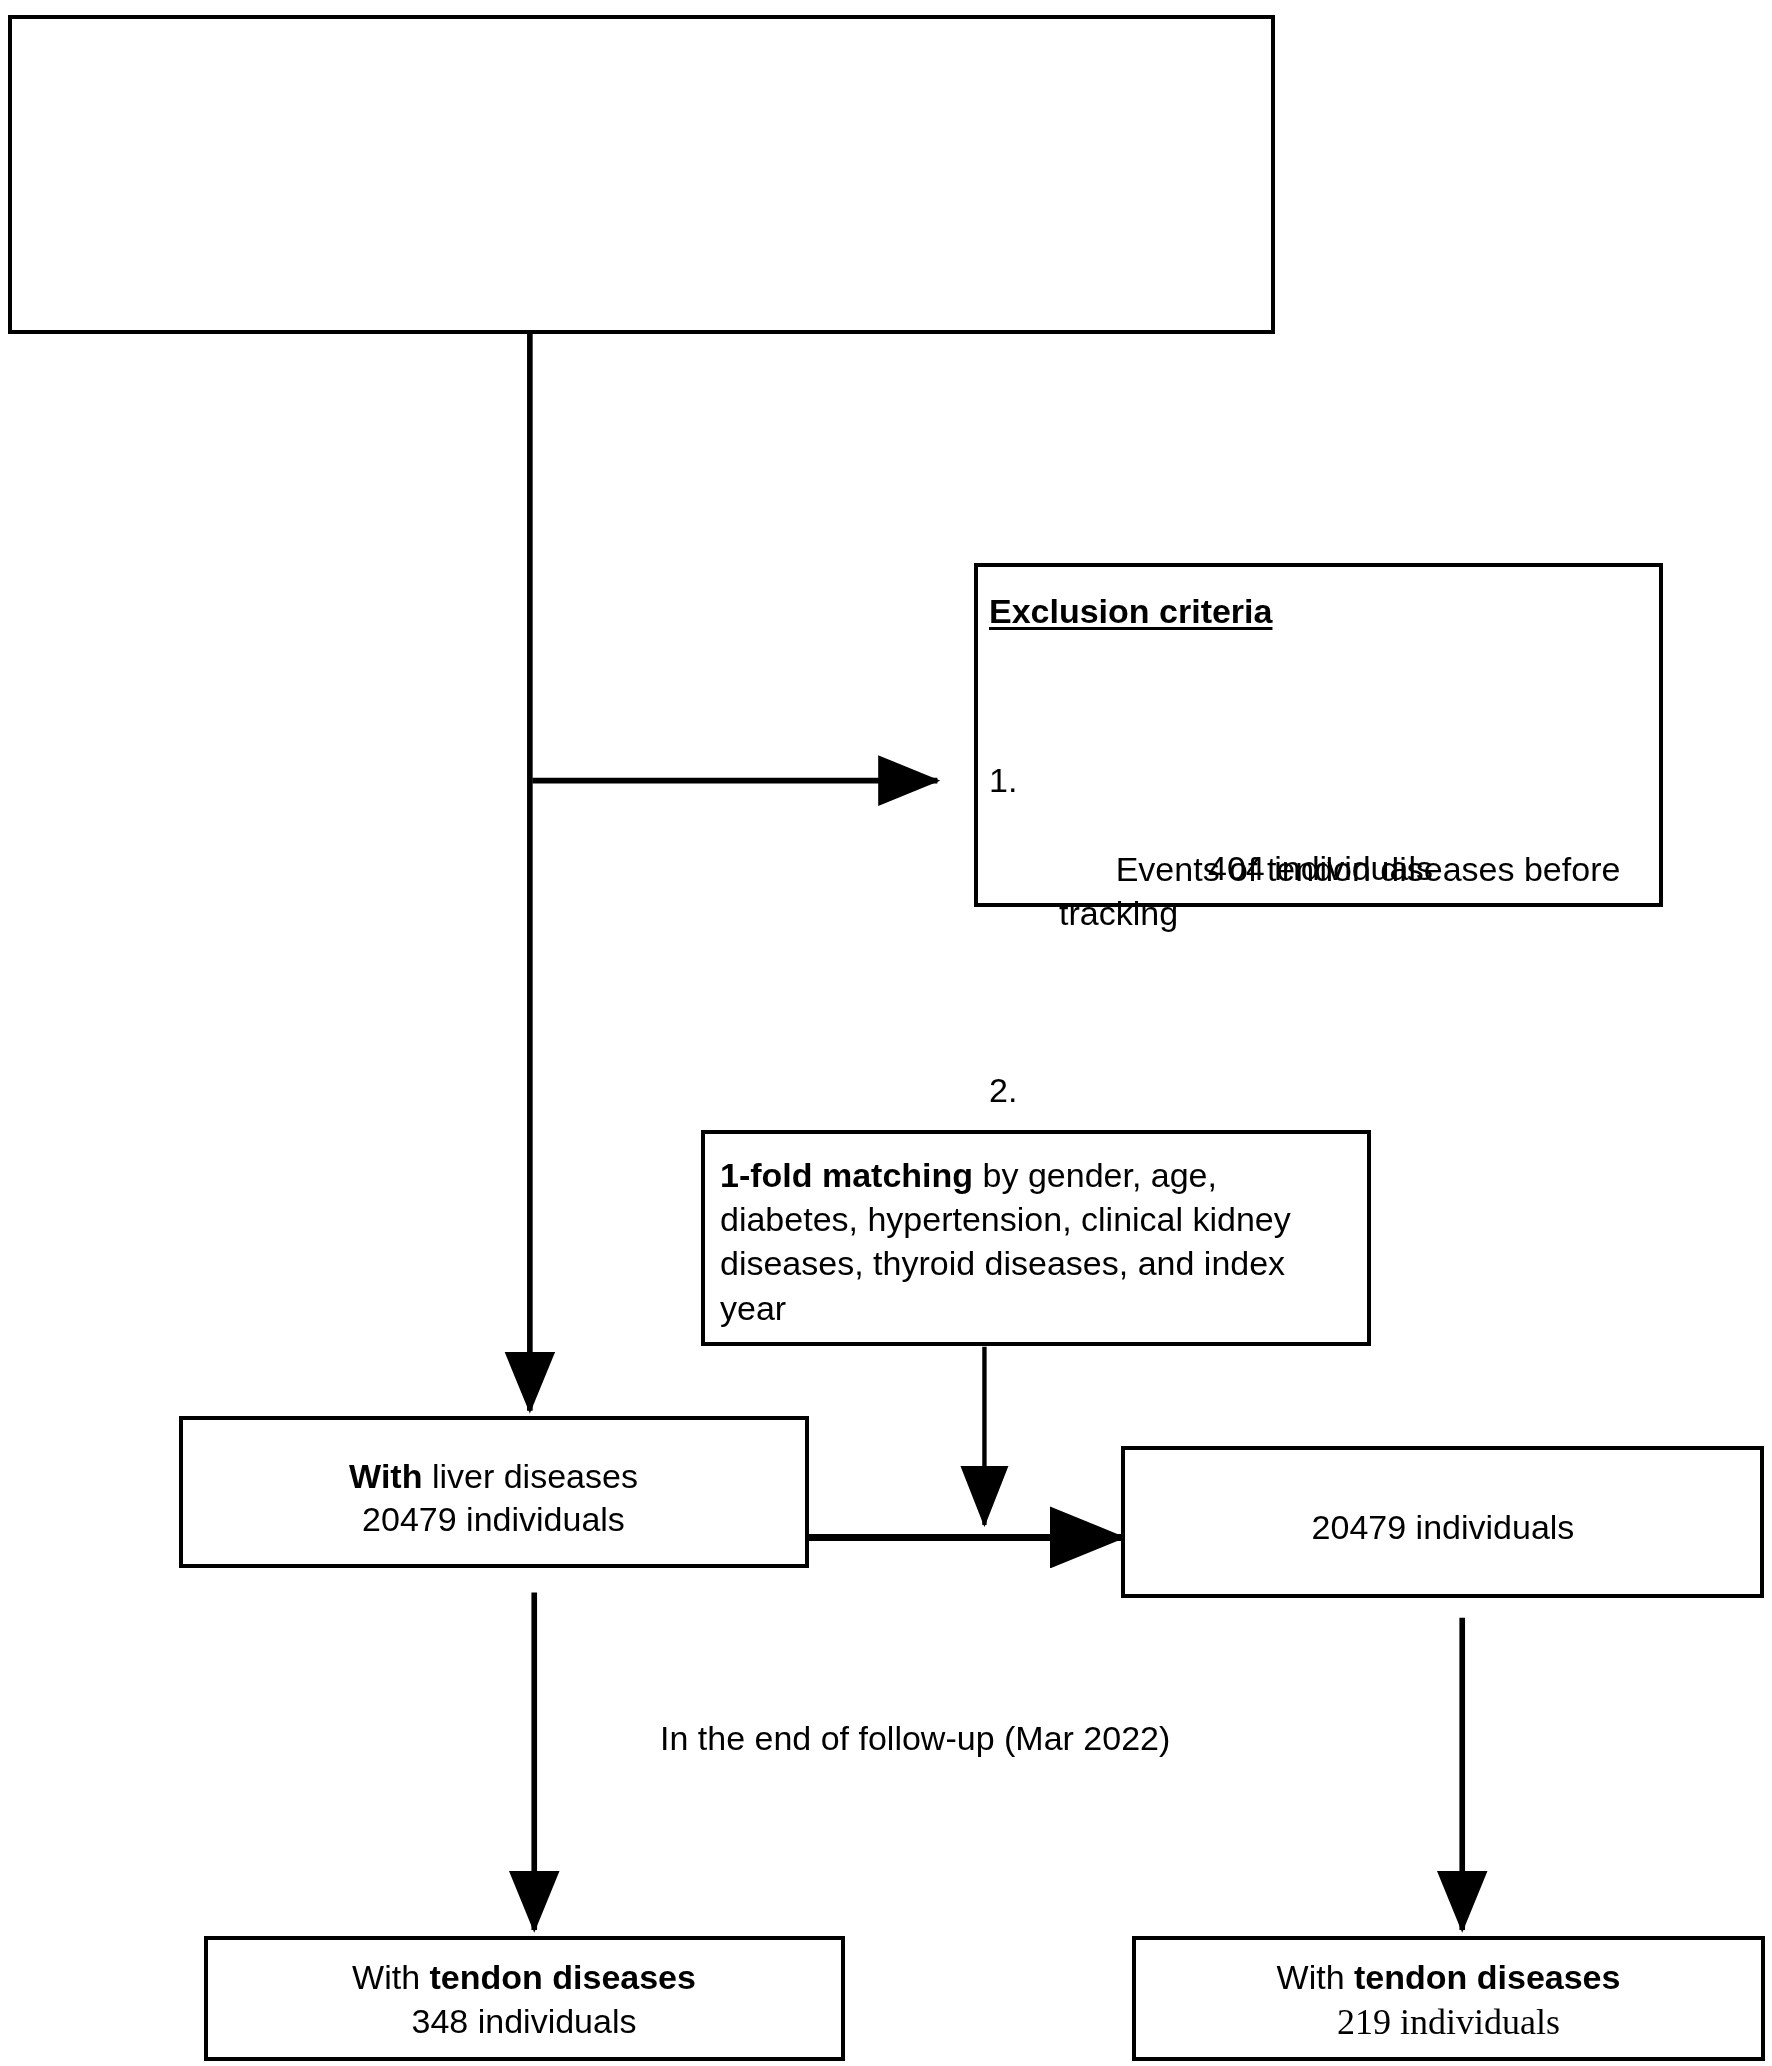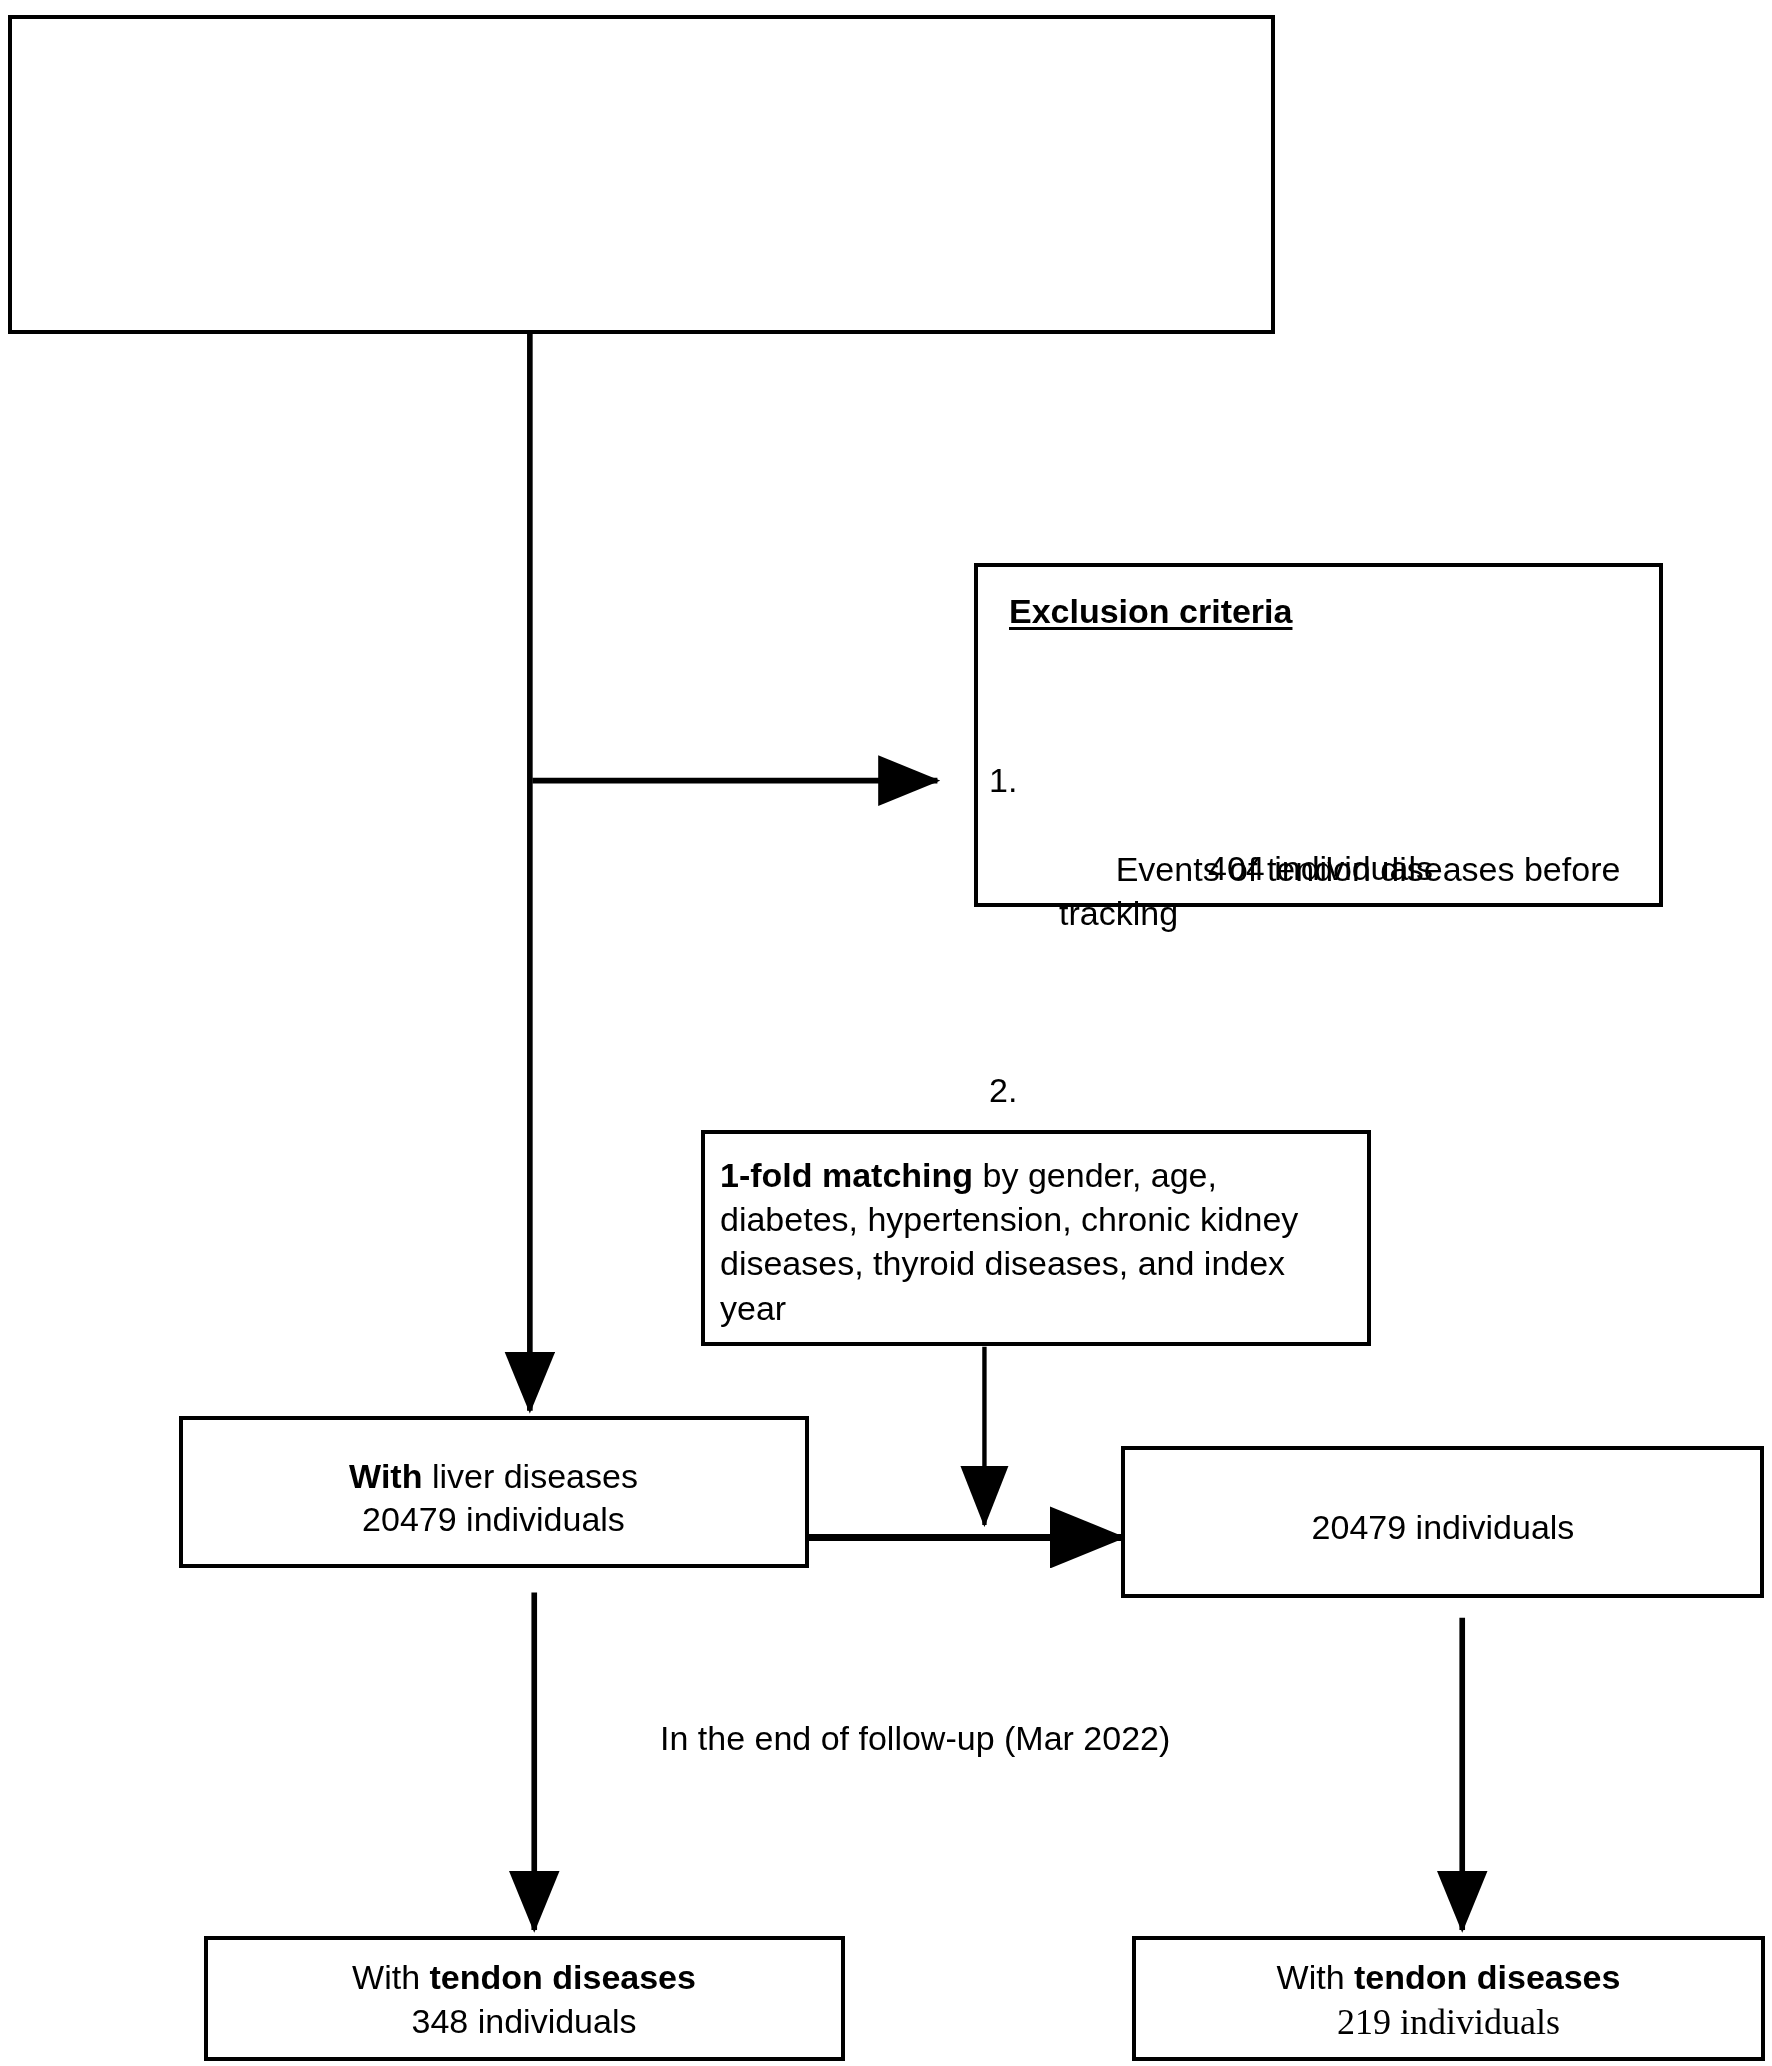--- a/index.html
+++ b/index.html
@@ -97,35 +97,35 @@
     <path d="M1290,2452 L1790,2452" stroke="#000000" stroke-width="11" fill="none" marker-end="url(#arrowhead)"></path>
 
     <path d="M852,2540 L852,3078" stroke="#000000" stroke-width="9" fill="none" marker-end="url(#arrowhead)"></path>
 
     <path d="M2332,2580 L2332,3078" stroke="#000000" stroke-width="9" fill="none" marker-end="url(#arrowhead)"></path>
   </svg>
 
   <div class="box" style="left:7.5px; top:15px; width:1267px; height:319px;"></div>
 
   <div class="box" style="left:974px; top:563px; width:689px; height:344px;"></div>
-  <div class="boxtext hdr" style="left:989px; top:589px; width:658px; font-size:34px;margin-left:20px;">Exclusion criteria</div>
+  <div class="boxtext hdr" style="left:989px; top:589px; width:658px; font-size:34px;">Exclusion criteria</div>
   <ul class="olist boxtext" style="left:989px; top:670px; width:663px; font-size:34px;">
     <li>
       <span class="num">1.</span>
       <span>Events of tendon diseases before tracking</span>
     </li>
     <li>
       <span class="num">2.</span>
       <span>Age &lt;18 years</span>
     </li>
   </ul>
   <div class="boxtext" style="left:989px; top:846px; width:663px; font-size:34px; text-align:center;">404 individuals</div>
 
   <div class="box" style="left:701px; top:1130px; width:670px; height:216px;"></div>
-  <div class="boxtext" style="left:720px; top:1153px; width:640px; font-size:34px;"><span class="b">1-fold matching</span><span> by gender, age, diabetes, hypertension, chronic kidney diseases, thyroid diseases, and index year</span></div>
+  <div class="boxtext" style="left:720px; top:1153px; width:640px; font-size:34px;"><span class="b">1-fold matching</span><span> by gender, age, diabetes, hypertension, clinical kidney diseases, thyroid diseases, and index year</span></div>
 
   <div class="box" style="left:179px; top:1416px; width:630px; height:152px;"></div>
   <div class="boxtext center" style="left:188px; top:1454px; width:611px; font-size:34px;"><span class="b">With</span><span> liver diseases</span></div>
   <div class="boxtext center" style="left:188px; top:1497px; width:611px; font-size:34px;">20479 individuals</div>
 
   <div class="box" style="left:1121px; top:1446px; width:643px; height:152px;"></div>
   <div class="boxtext center" style="left:1131px; top:1505px; width:624px; font-size:34px;">20479 individuals</div>
 
   <div class="free-label" style="left:660px; top:1719px; font-size:34px;">In the end of follow-up (Mar 2022)</div>
 

